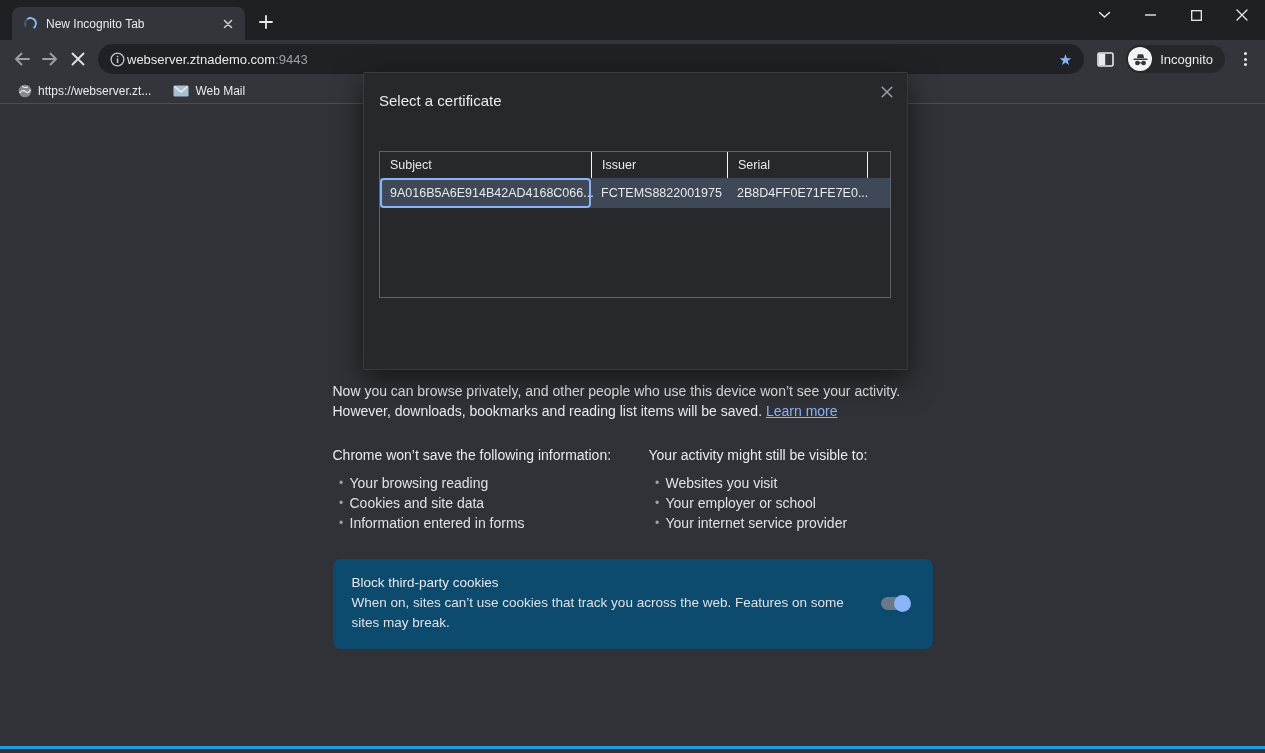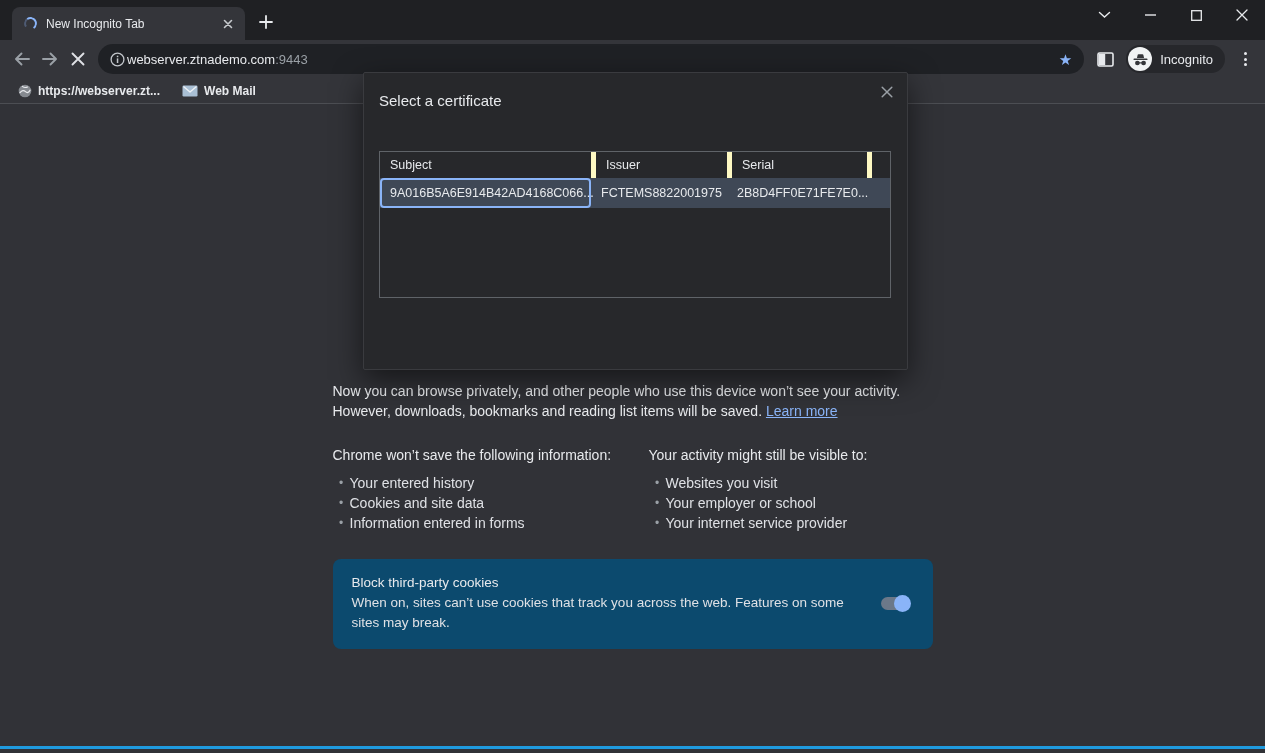--- a/index.html
+++ b/index.html
@@ -40,21 +40,21 @@
   .incog-circle { width:24px; height:24px; border-radius:50%; background:#f1f3f4;
                   display:flex; align-items:center; justify-content:center; margin-right:8px; }
   .incognito-chip .lbl { color:#e8eaed; font-size:13px; }
   .kebab { width:24px; height:28px; display:flex; flex-direction:column; align-items:center; justify-content:center;
            gap:2.5px; cursor:pointer; }
   .kebab i { width:3px; height:3px; border-radius:50%; background:#e8eaed; }
 
   
   .bookmarks { height:26px; background:#34353a; border-bottom:1px solid #4c4e53;
                display:flex; align-items:center; padding:0 10px; gap:6px; }
-  .bm-item { display:flex; align-items:center; gap:6px; padding:2px 8px; border-radius:6px; cursor:pointer;font-weight:bold; }
+  .bm-item { display:flex; align-items:center; gap:6px; padding:2px 8px; border-radius:6px; cursor:pointer; }
   .bm-item span.lbl { font-size:12px; color:#e8eaed; white-space:nowrap; }
 
   
   .page { position:relative; height:645px; background:#313237; }
   .content { width:600px; margin:0 auto; padding-top:277px; color:#e8eaed; font-size:14px; }
   .intro { line-height:20px; margin-bottom:24px; }
   .link { color:#8ab4f8; text-decoration:underline; cursor:pointer; }
   .cols { display:grid; grid-template-columns:316px auto; margin-bottom:26px; }
   .col h3 { font-size:14px; font-weight:400; line-height:20px; margin-bottom:8px; color:#e8eaed; }
   .col ul { list-style:none; }
@@ -78,21 +78,21 @@
             background:#27282b; border:1px solid #3a3b3f; border-radius:2px;
             box-shadow:0 10px 30px rgba(0,0,0,.55); z-index:10; }
   .dlg-close { position:absolute; top:9px; right:10px; width:20px; height:20px;
                display:flex; align-items:center; justify-content:center; cursor:pointer; }
   .dlg-title { position:absolute; top:19px; left:15px; font-size:15px; color:#e8eaed; }
   .dlg-subtitle { position:absolute; top:50px; left:15px; font-size:12.5px; color:#dde0e3; }
   .cert-table { position:absolute; top:78px; left:15px; width:512px; height:147px;
                 border:1px solid #5f6368; font-size:12.5px; color:#e8eaed; }
   .t-row { display:grid; grid-template-columns:211px 136px 140px 1fr; }
   .t-head { height:26px; }
-  .t-head .cell { display:flex; align-items:center; padding:0 10px; border-left:5px solid #fef9c3; }
+  .t-head .cell { display:flex; align-items:center; padding:0 10px; border-left:1px solid #fef9c3; }
   .t-head .cell:first-child { border-left:none; }
   .t-body-row { height:30px; background:#3f4856; cursor:pointer; }
   .t-body-row .cell { display:flex; align-items:center; padding:0 10px; }
   .t-body-row .cell.focused { box-shadow:inset 0 0 0 2px #8ab4f8; border-radius:4px; }
   .dlg-buttons { position:absolute; left:15px; right:18px; bottom:17px; display:flex; align-items:center; }
   .btn { height:30px; border-radius:4px; font-size:12.5px; font-weight:700; font-family:inherit;
          display:flex; align-items:center; justify-content:center; cursor:pointer; }
   .btn.outline { background:transparent; border:1px solid #5f6368; color:#8ab4f8; padding:0 16px; }
   .btn.primary { background:#8ab4f8; border:1px solid #8ab4f8; color:#1f2125; width:68px; }
   .btn + .btn { margin-left:8px; }
@@ -221,21 +221,21 @@
   <div class="page">
     <div class="content">
       <p class="intro"><span>Now you can browse privately, and other people who use this device won’t see your activity. However, downloads, bookmarks and reading list items will be saved.</span> <a class="link">Learn more</a></p>
 
       <div class="cols">
         <div class="col">
           <h3>Chrome won’t save the following information:</h3>
           <ul>
             <li>
                 <span class="dot">•</span>
-                <span>Your entered history</span>
+                <span>Your browsing reading</span>
               </li>
             <li>
                 <span class="dot">•</span>
                 <span>Cookies and site data</span>
               </li>
             <li>
                 <span class="dot">•</span>
                 <span>Information entered in forms</span>
               </li>
           </ul>

